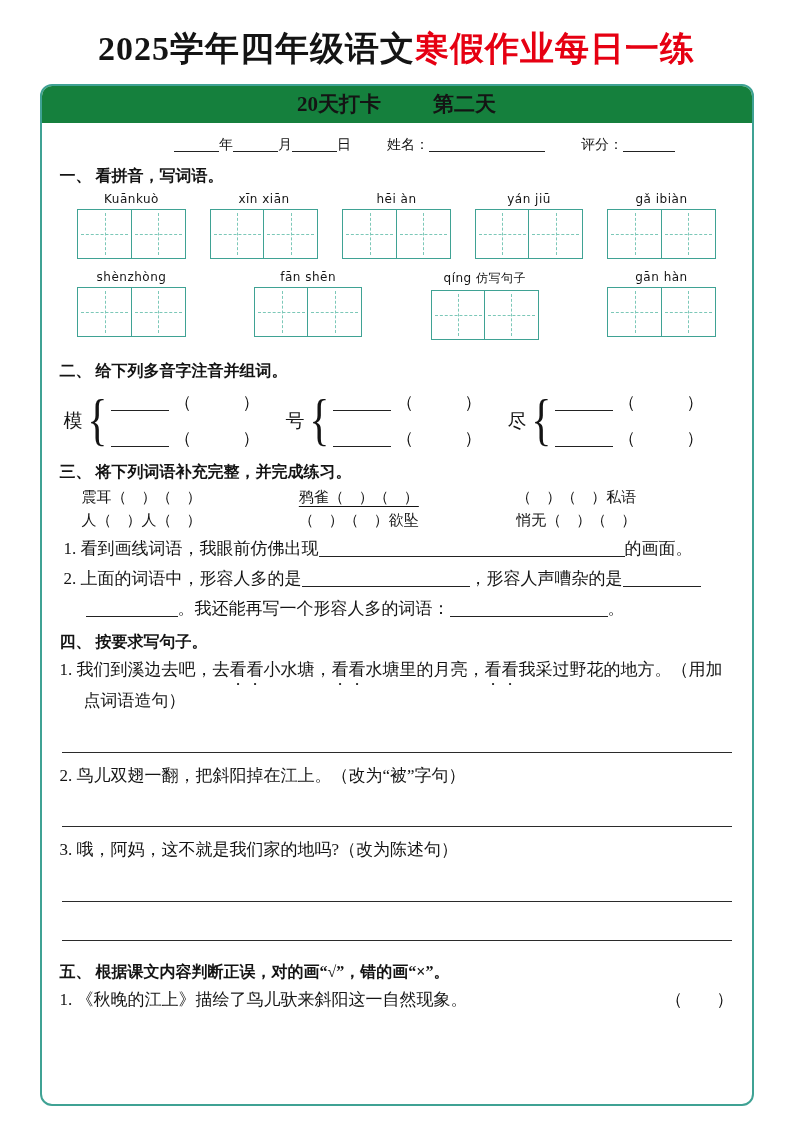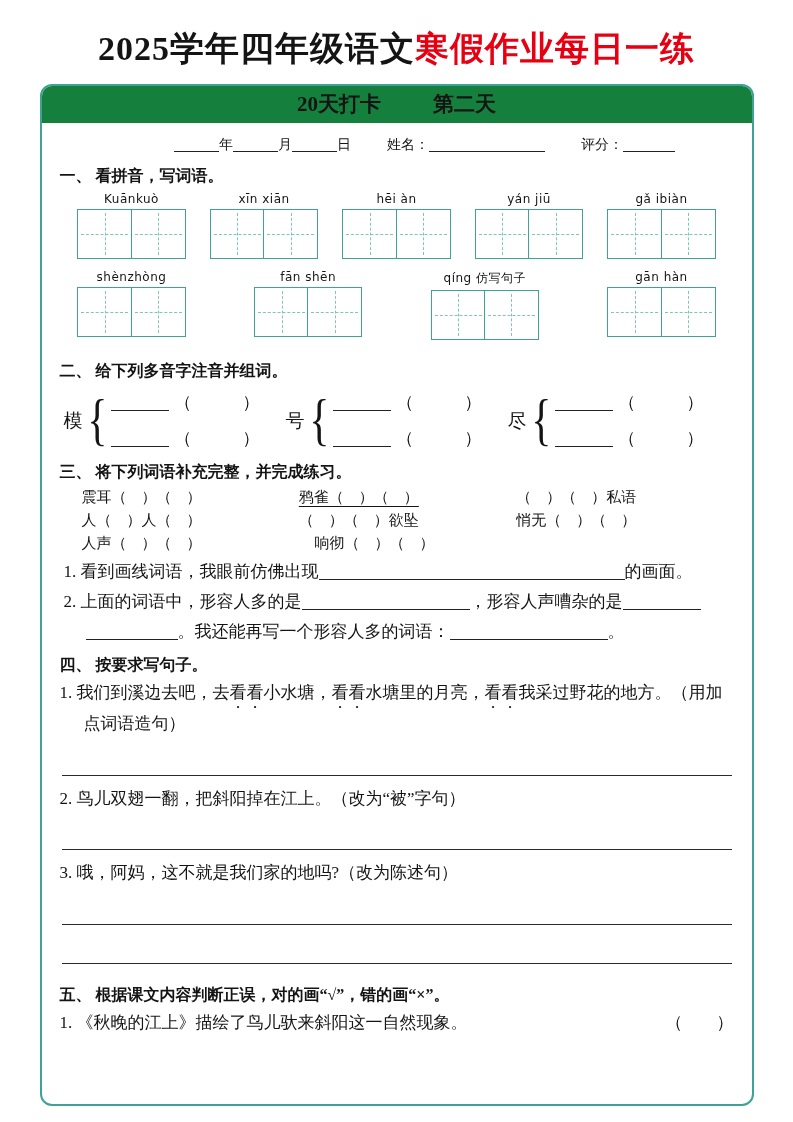--- a/index.html
+++ b/index.html
@@ -201,24 +201,20 @@
       <div class="wrow">
         <span class="wcell">震耳（　）（　）</span>
         <span class="wcell u">鸦雀（　）（　）</span>
         <span class="wcell">（　）（　）私语</span>
       </div>
       <div class="wrow">
         <span class="wcell">人（　）人（　）</span>
         <span class="wcell">（　）（　）欲坠</span>
         <span class="wcell">悄无（　）（　）</span>
       </div>
-      <div class="wrow">
-        <span class="wcell">人声（　）（　）</span>
-        <span class="wcell">响彻（　）（　）</span>
-      </div>
 
       <div class="qline">
         <span>1. 看到画线词语，我眼前仿佛出现</span><span class="blank w310"></span><span>的画面。</span>
       </div>
       <div class="qline">
         <span>2. 上面的词语中，形容人多的是</span><span class="blank w170"></span><span>，形容人声嘈杂的是</span><span class="blank w78"></span>
       </div>
       <div class="qline indent">
         <span class="blank w90"></span><span>。我还能再写一个形容人多的词语：</span><span class="blank w160"></span><span>。</span>
       </div>

